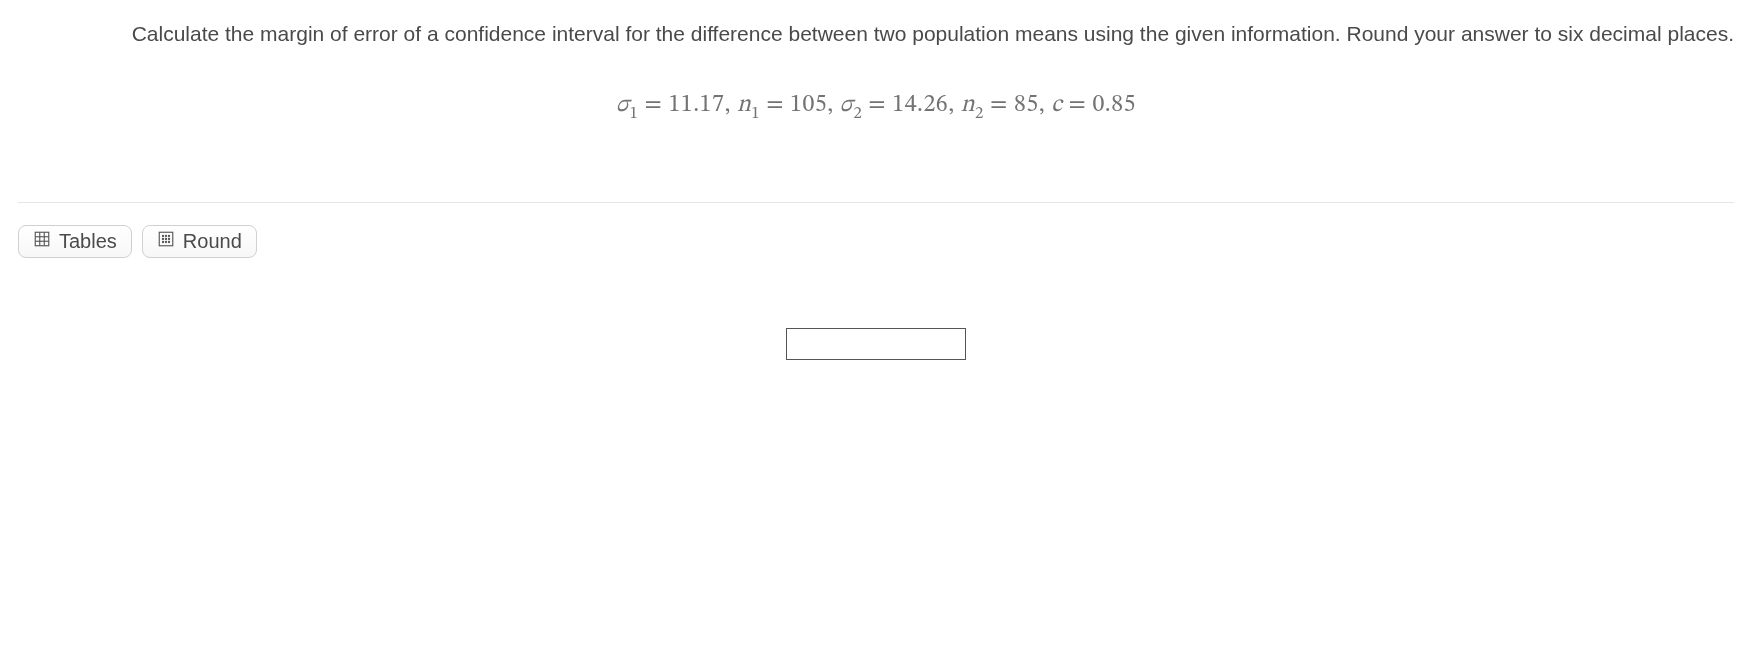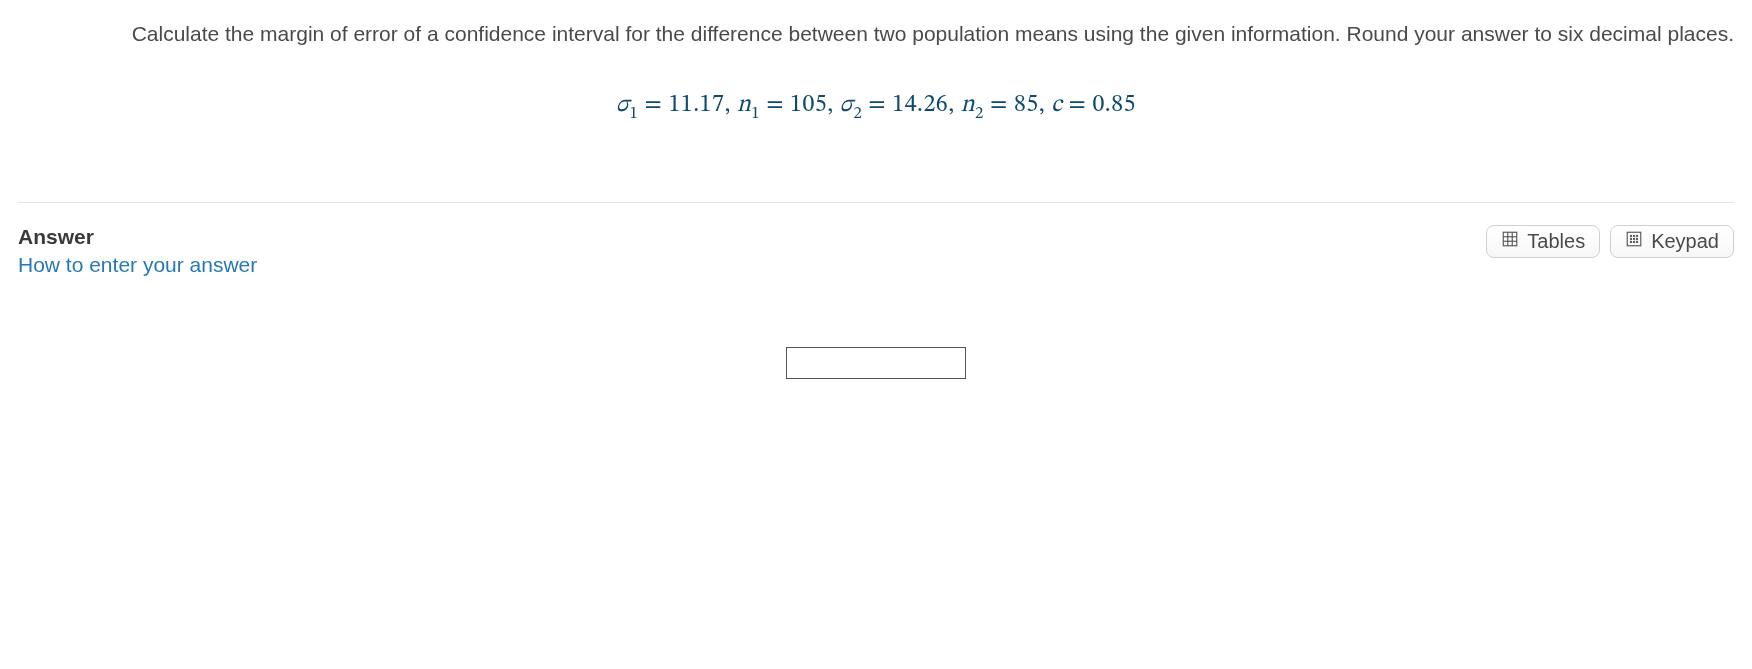--- a/index.html
+++ b/index.html
@@ -15,21 +15,21 @@
   .question-text {
     line-height: 1.5;
     color: #4a4a4a;
     margin-bottom: 40px;
     text-align: right;
   }
   .formula {
     text-align: center;
     font-family: "Cambria Math", "STIX Two Math", "Times New Roman", serif;
     font-size: 24px;
-    color: #0c4a6e;
+    color: #737373;
     margin-bottom: 80px;
     letter-spacing: 0.5px;
   }
   .formula .ital { font-style: italic; }
   .formula sub { font-size: 0.7em; vertical-align: sub; position: relative; top: 2px; }
   .divider {
     border: none;
     border-top: 1px solid #e5e5e5;
     margin: 0;
   }
@@ -92,24 +92,20 @@
 
 <div class="question-text">Calculate the margin of error of a confidence interval for the difference between two population means using the given information. Round your answer to six decimal places.</div>
 
 <div class="formula">
   <span class="ital">σ</span><sub>1</sub> = <span>11.17</span>,&nbsp;<span class="ital">n</span><sub>1</sub> = <span>105</span>,&nbsp;<span class="ital">σ</span><sub>2</sub> = <span>14.26</span>,&nbsp;<span class="ital">n</span><sub>2</sub> = <span>85</span>,&nbsp;<span class="ital">c</span> = <span>0.85</span>
 </div>
 
 <hr class="divider">
 
 <div class="answer-bar">
-  <div class="answer-left">
-    <div class="answer-label">Answer</div>
-    <div class="how-link">How to enter your answer</div>
-  </div>
   <div class="btn-row">
     <button class="ui-btn">
       <span>
         <svg viewBox="0 0 24 24" stroke-width="1.5">
           <rect x="3" y="3" width="18" height="18"></rect>
           <line x1="3" y1="9" x2="21" y2="9"></line>
           <line x1="3" y1="15" x2="21" y2="15"></line>
           <line x1="9" y1="3" x2="9" y2="21"></line>
           <line x1="15" y1="3" x2="15" y2="21"></line>
         </svg>
@@ -124,20 +120,20 @@
           <circle cx="12" cy="8" r="0.8" fill="#555"></circle>
           <circle cx="16" cy="8" r="0.8" fill="#555"></circle>
           <circle cx="8" cy="12" r="0.8" fill="#555"></circle>
           <circle cx="12" cy="12" r="0.8" fill="#555"></circle>
           <circle cx="16" cy="12" r="0.8" fill="#555"></circle>
           <circle cx="8" cy="16" r="0.8" fill="#555"></circle>
           <circle cx="12" cy="16" r="0.8" fill="#555"></circle>
           <circle cx="16" cy="16" r="0.8" fill="#555"></circle>
         </svg>
       </span>
-      <span>Keypad</span>
+      <span>Round</span>
     </button>
   </div>
 </div>
 
 <div class="input-row">
   <input type="text" class="answer-input" value="" style="">
 </div>
 
 </body></html>

